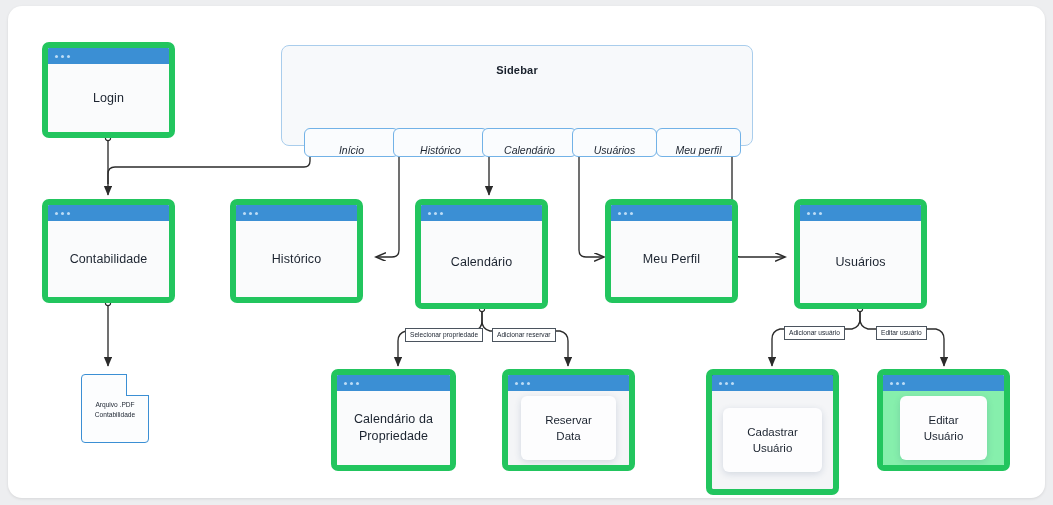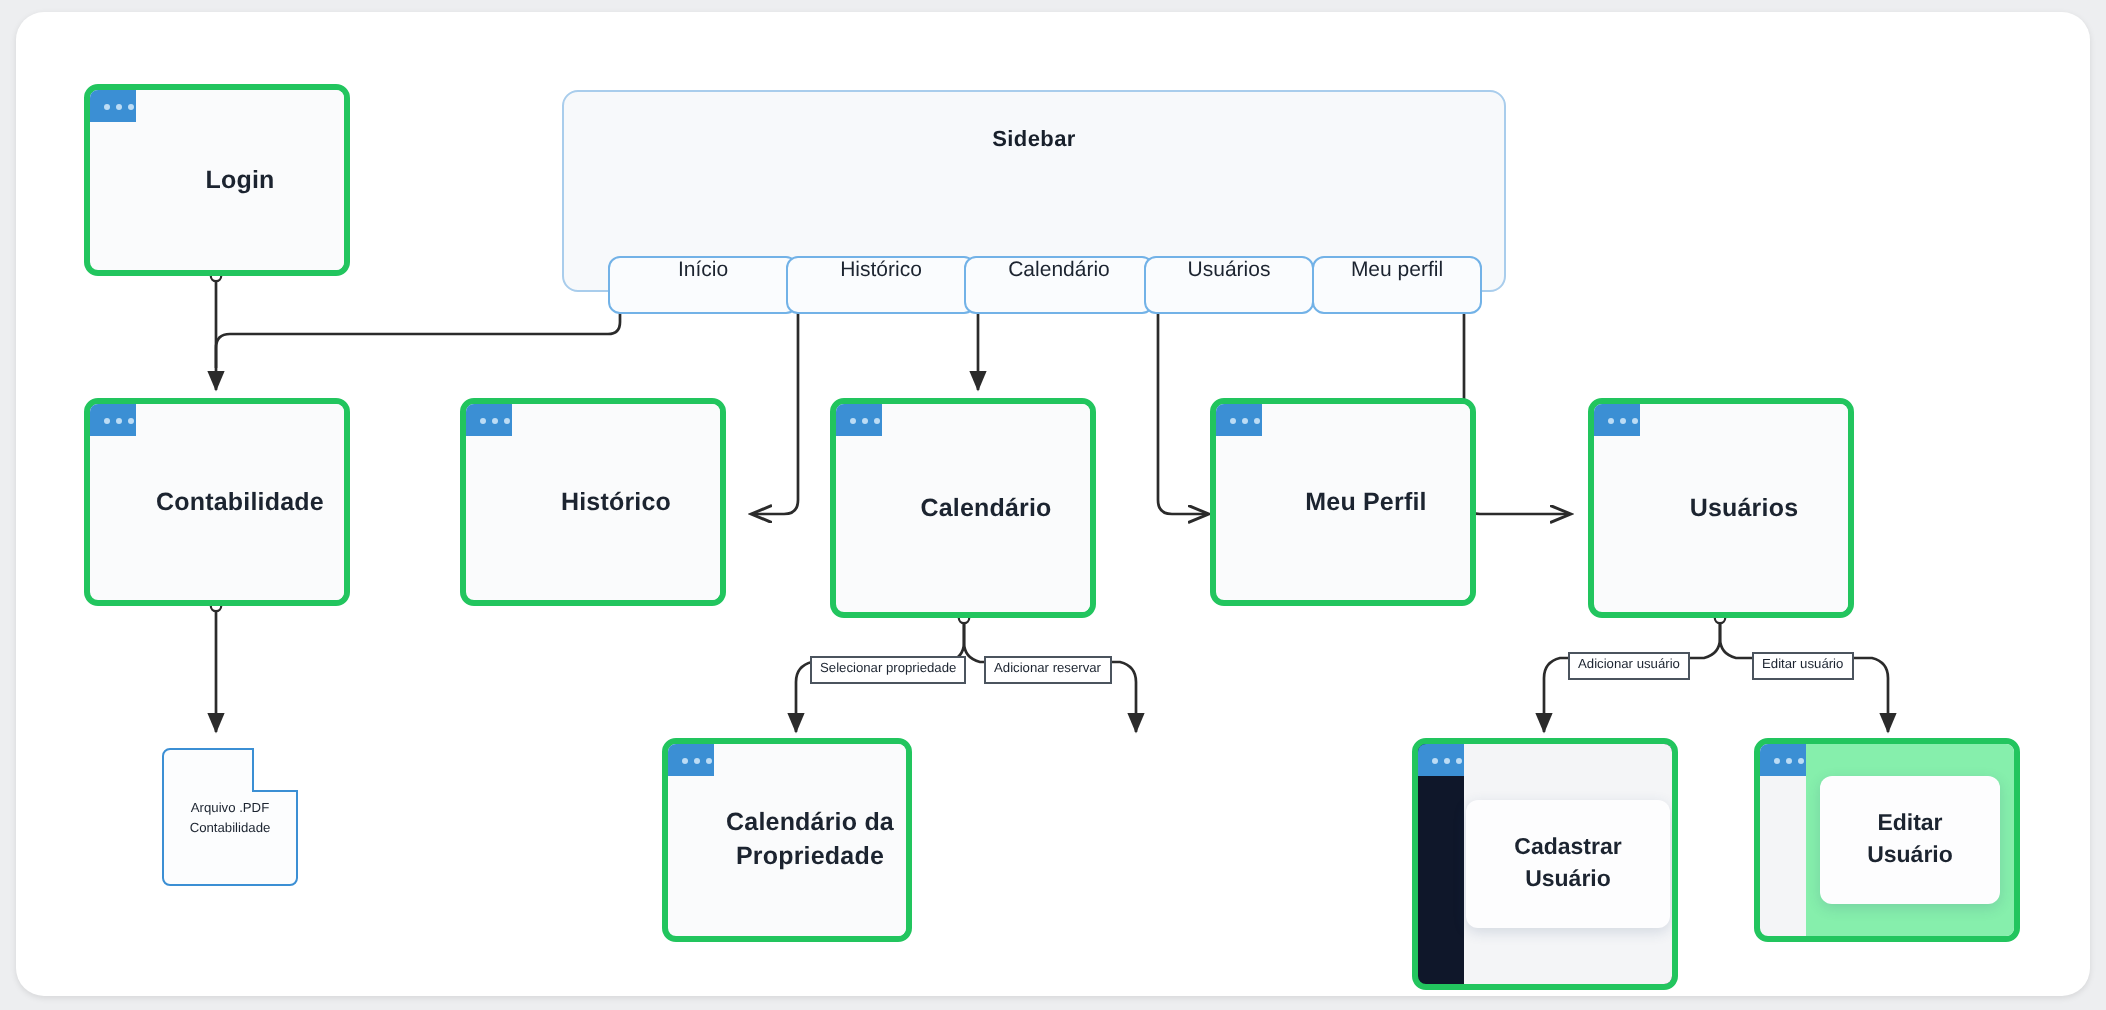--- a/index.html
+++ b/index.html
@@ -16,25 +16,25 @@
     border-radius:14px;
     box-shadow:0 1px 3px rgba(0,0,0,.10);
     overflow:hidden;
   }
   svg.wires{position:absolute;left:0;top:0;width:1037px;height:492px;pointer-events:none;}
 
   
   .win{
     position:absolute;
     background:#fafbfc;
-    border:3px solid #22c55e;
+    border:6px solid #22c55e;
     border-radius:7px;
     box-sizing:border-box;
     overflow:hidden;
-    display:flex;flex-direction:row;font-weight:bold;
+    display:flex;flex-direction:column;
   }
   .win .bar{
     height:16px;flex:0 0 16px;
     background:#3b8fd4;
     display:flex;align-items:center;
     padding-left:7px;gap:3px;
   }
   .win .bar i{
     width:3px;height:3px;border-radius:50%;
     background:#bcdcf5;display:block;
@@ -67,22 +67,22 @@
   #sidebar .sb-title{
     text-align:center;font-size:11px;font-weight:bold;color:#18202b;
     margin-top:18px;letter-spacing:.2px;
   }
   .sb-item{
     position:absolute;top:82px;height:29px;
     background:#fafcfe;
     border:1px solid #72b2e7;
     border-radius:6px;
     box-sizing:border-box;
-    display:flex;align-items:flex-start;justify-content:center;
-    font-size:10.5px;color:#1c2430;
+    display:flex;align-items:flex-end;justify-content:center;
+    font-size:10.5px;color:#1c2430;font-style:italic;
   }
 
   
   #pdf{
     position:absolute;left:73px;top:368px;width:68px;height:69px;
   }
   #pdf .shape{
     position:absolute;inset:0;
     background:#fcfdfe;
     border:1.4px solid #3b8fd4;
@@ -266,20 +266,31 @@
         <i></i>
         <i></i>
         <i></i>
       </div>
     <div class="body">
       <div class="title" style="white-space:pre-line;">Calendário da
 Propriedade</div>
     </div>
   </div>
 
+  <div class="win" style="left:494px;top:363px;width:133px;height:102px;background:#f4f5f7;">
+    <div class="bar">
+        <i></i>
+        <i></i>
+        <i></i>
+      </div>
+    <div class="body" style="background:#f4f5f7;">
+      <div class="card" style="white-space:pre-line;">Reservar
+Data</div>
+    </div>
+  </div>
 
   <div class="win" style="left:698px;top:363px;width:133px;height:126px;background:#0f172a;">
     <div class="bar">
         <i></i>
         <i></i>
         <i></i>
       </div>
     <div class="body" style="background:#f4f5f7;">
       <div class="card" style="white-space:pre-line;">Cadastrar
 Usuário</div>

